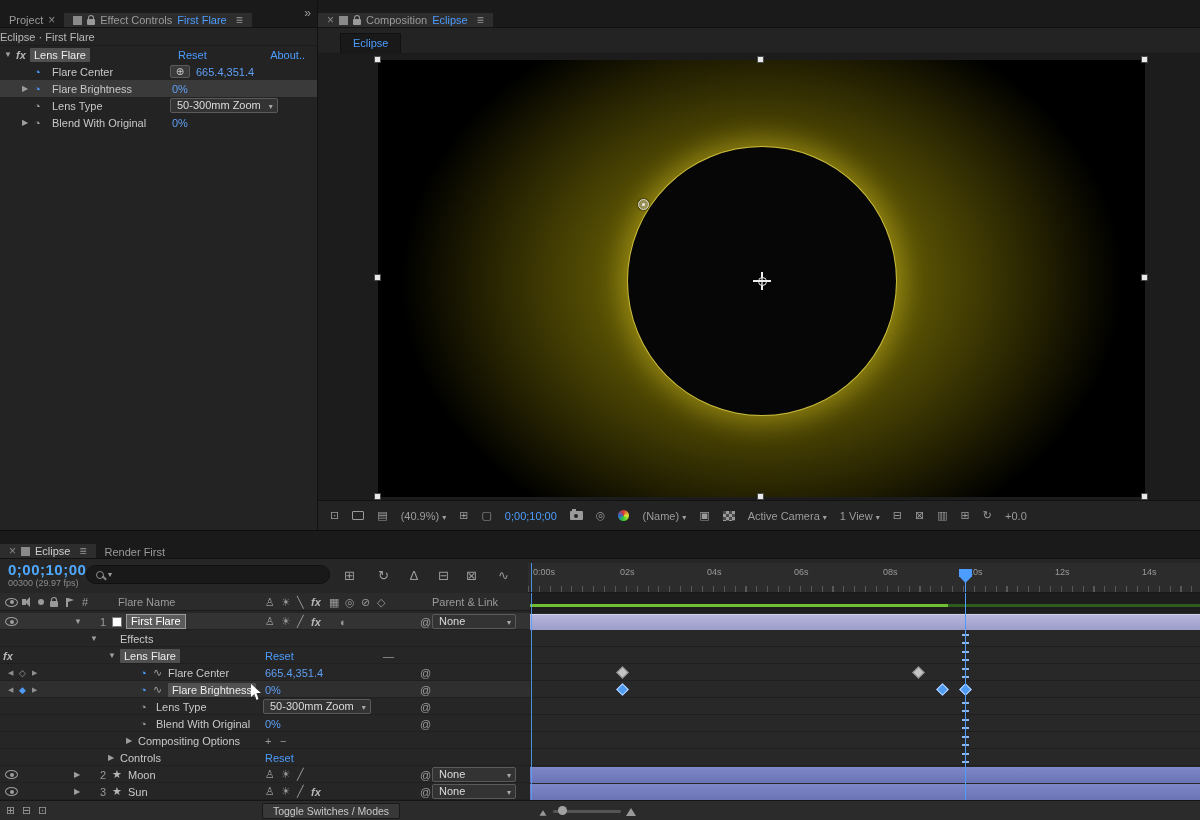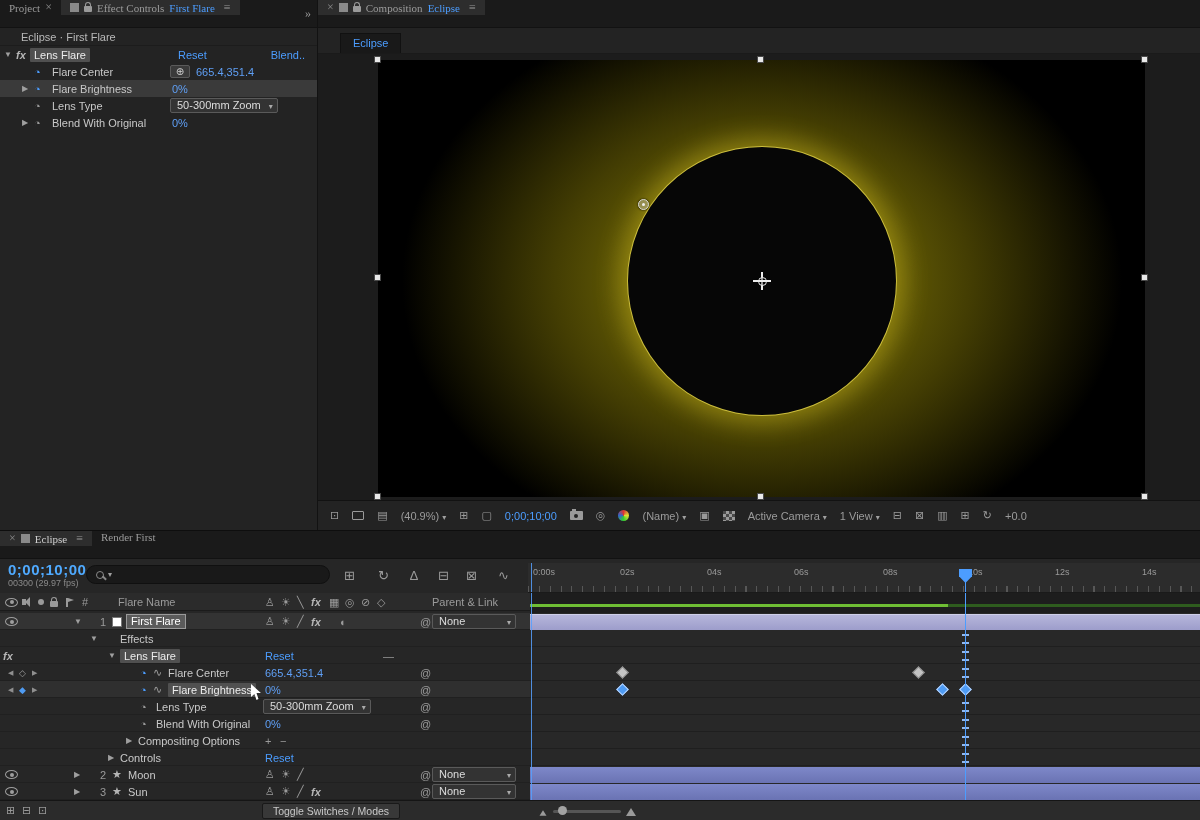--- a/index.html
+++ b/index.html
@@ -4,21 +4,21 @@
 <style>
   *{margin:0;padding:0;box-sizing:border-box;}
   html,body{width:1200px;height:820px;}
   body{background:#1e1e1e;font-family:"Liberation Sans","DejaVu Sans",sans-serif;font-size:11px;color:#c8c8c8;position:relative;overflow:hidden;}
   .panel{position:absolute;background:#232323;}
   .blue{color:#4c9dff;}
   .dim{color:#9b9b9b;}
   .val{color:#5f9ff5;}
   .c{position:absolute;top:0;height:17px;display:flex;align-items:center;white-space:nowrap;}
   
-  .tabbar{height:28px;background:#1a1a1a;display:flex;align-items:flex-start;border-bottom:1px solid #121212;position:relative;font-family:Liberation Serif, serif;}
+  .tabbar{height:28px;background:#1a1a1a;display:flex;align-items:flex-end;border-bottom:1px solid #121212;position:relative;}
   .tab{display:flex;align-items:center;gap:5px;padding:0 9px;color:#9b9b9b;}
   .tab.active{background:#2d2d2d;color:#cfcfcf;}
   .xicon{color:#8a8a8a;font-size:12px;}
   .menuicon{color:#9a9a9a;font-size:12px;margin-left:4px;}
   .chevmore{position:absolute;right:6px;top:6px;color:#9a9a9a;font-size:12px;}
   .sqicon{width:9px;height:9px;background:#8a8a8a;display:inline-block;}
   
   .lock{width:8px;height:6px;background:#9a9a9a;position:relative;display:inline-block;border-radius:1px;margin-top:3px;}
   .lock:before{content:"";position:absolute;left:1px;top:-4px;width:4px;height:4px;border:1.5px solid #9a9a9a;border-bottom:none;border-radius:3px 3px 0 0;}
   .eye{width:13px;height:9px;border:1px solid #9e9e9e;border-radius:50%;position:relative;display:inline-block;}
@@ -39,21 +39,21 @@
   .sw{font-size:11px;color:#9a9a9a;}
   .sw.on{color:#4c9dff;}
   .fxbadge{font-style:italic;font-weight:bold;color:#b5b5b5;font-size:11px;}
   .glyph{color:#9a9a9a;font-size:11px;}
   .selbox{background:#505050;color:#ececec;padding:0 4px;border-radius:1px;height:14px;line-height:14px;}
   .ddl{background:#333;border:1px solid #5a5a5a;border-radius:2px;height:15px;line-height:13px;padding:0 16px 0 6px;position:relative;color:#dcdcdc;white-space:nowrap;}
   .ddl:after{content:"▾";position:absolute;right:4px;top:1px;font-size:8px;color:#aaa;}
   .pointbtn{width:20px;height:13px;background:#3a3a3a;border:1px solid #5a5a5a;border-radius:2px;color:#cfcfcf;font-size:10px;display:flex;align-items:center;justify-content:center;}
   
   #effect-panel{left:0;top:0;width:318px;height:530px;border-right:1px solid #121212;}
-  .ctxline{height:18px;line-height:18px;padding-left:21px;color:#b9b9b9;background:#232323;border-bottom:1px solid #1c1c1c;}
+  .ctxline{height:18px;line-height:18px;padding-left:0;color:#b9b9b9;background:#232323;border-bottom:1px solid #1c1c1c;}
   .fxrow{position:relative;height:17px;}
   .fxrow.hl{background:#3a3a3a;}
   
   #comp-panel{left:318px;top:0;width:882px;height:530px;}
   .viewtabs{height:26px;background:#232323;display:flex;align-items:flex-end;padding-left:22px;border-bottom:1px solid #1a1a1a;}
   .viewtab{background:#191919;color:#4c9dff;padding:3px 12px 4px;border:1px solid #111;border-bottom:none;}
   .viewer{position:absolute;left:0;top:54px;width:882px;height:446px;background:#1c1c1c;overflow:hidden;}
   .comp{position:absolute;left:60px;top:6px;width:767px;height:437px;background:#000;overflow:hidden;}
   .glow{position:absolute;left:24px;top:-59px;width:720px;height:560px;border-radius:50%;
     background:radial-gradient(closest-side,#968a0a 0%,#6e6606 28%,#433d03 58%,rgba(18,16,0,0) 100%);}
@@ -136,21 +136,21 @@
   </div>
   <div class="ctxline">Eclipse · First Flare</div>
 
   <div class="fxrow">
     <span class="c tri" style="left:4px">▼</span>
     <span class="c fxbadge" style="left:16px">fx</span>
     <span class="c" style="left:30px">
         <span class="selbox">Lens Flare</span>
       </span>
     <span class="c blue" style="left:178px">Reset</span>
-    <span class="c blue" style="left:auto;right:12px">Blend..</span>
+    <span class="c blue" style="left:auto;right:12px">About..</span>
   </div>
 
   <div class="fxrow">
     <span class="c sw on" style="left:34px">◔</span>
     <span class="c" style="left:52px">Flare Center</span>
     <span class="c" style="left:170px">
         <span class="pointbtn">⊕</span>
       </span>
     <span class="c val" style="left:196px">665.4,351.4</span>
   </div>

